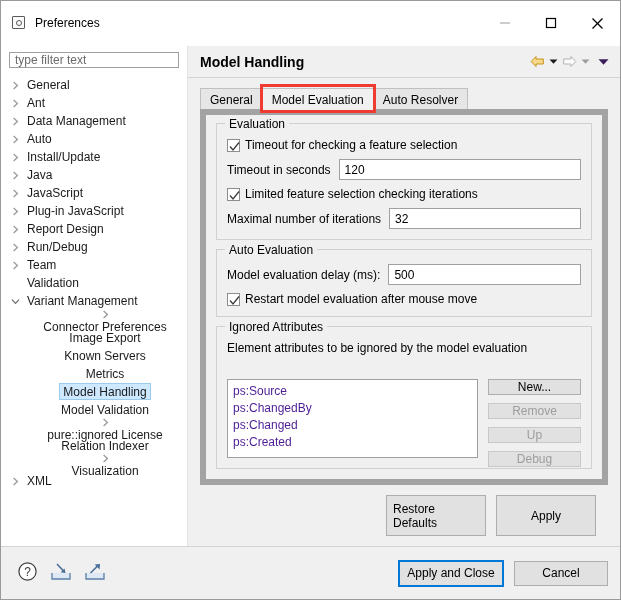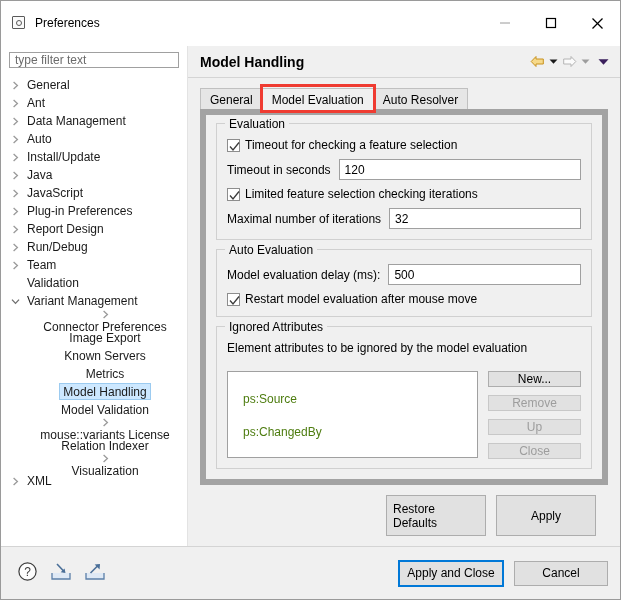--- a/index.html
+++ b/index.html
@@ -156,27 +156,27 @@
   .field-label { font-size: 12px; color: #000; margin-right: 8px; white-space: nowrap; }
   .text-input {
     flex: 1; height: 21px;
     border: 1px solid #a0a0a0; background: #ffffff;
     font-family: "Liberation Sans", sans-serif; font-size: 12px;
     padding: 0 5px; color: #000; outline: none; min-width: 0;
   }
 
   
   .group-ignored { flex: 1; display: flex; flex-direction: column; min-height: 0; margin-bottom: 0; justify-content: center; }
-  .hint { font-size: 12px; color: #000; margin-bottom: 16px; }
+  .hint { font-size: 12px; color: #000; margin-bottom: 24px; }
   .list-area { flex: 1; display: flex; min-height: 0; gap: 10px; }
   .listbox {
     flex: 1; background: #ffffff; border: 1px solid #a0a0a0;
     padding: 3px 0 0 0; overflow: hidden; min-width: 0;
   }
-  .list-item { font-size: 12px; color: #4d7c0f; padding: 0 15px; height: 17px; line-height: 17px; margin-top: 16px; }
+  .list-item { font-size: 12px; color: #4c1d95; padding: 0 5px; height: 17px; line-height: 17px; }
   .list-buttons { width: 93px; min-width: 93px; display: flex; flex-direction: column; gap: 8px; }
   .btn {
     height: 25px; border: 1px solid #adadad; background: #e1e1e1;
     font-family: "Liberation Sans", sans-serif; font-size: 12px; color: #000;
     display: flex; align-items: center; justify-content: center;
     padding: 0 6px;
   }
   .btn.disabled { color: #9d9d9d; background: #e1e1e1; border-color: #c8c8c8; }
 
   
@@ -295,21 +295,21 @@
               </svg>
             </span>
             <span class="tree-label">JavaScript</span>
           </div>
           <div class="tree-item lvl0">
             <span class="arrow">
               <svg width="9" height="9" viewBox="0 0 9 9">
                 <path d="M2.6 1 L6.4 4.5 L2.6 8" fill="none" stroke="#9a9a9a" stroke-width="1.3"></path>
               </svg>
             </span>
-            <span class="tree-label">Plug-in Preferences</span>
+            <span class="tree-label">Plug-in JavaScript</span>
           </div>
           <div class="tree-item lvl0">
             <span class="arrow">
               <svg width="9" height="9" viewBox="0 0 9 9">
                 <path d="M2.6 1 L6.4 4.5 L2.6 8" fill="none" stroke="#9a9a9a" stroke-width="1.3"></path>
               </svg>
             </span>
             <span class="tree-label">Report Design</span>
           </div>
           <div class="tree-item lvl0">
@@ -367,21 +367,21 @@
           <div class="tree-item lvl1">
             <span class="arrow"></span>
             <span class="tree-label">Model Validation</span>
           </div>
           <div class="tree-item lvl1">
             <span class="arrow">
               <svg width="9" height="9" viewBox="0 0 9 9">
                 <path d="M2.6 1 L6.4 4.5 L2.6 8" fill="none" stroke="#9a9a9a" stroke-width="1.3"></path>
               </svg>
             </span>
-            <span class="tree-label">mouse::variants License</span>
+            <span class="tree-label">pure::ignored License</span>
           </div>
           <div class="tree-item lvl1">
             <span class="arrow"></span>
             <span class="tree-label">Relation Indexer</span>
           </div>
           <div class="tree-item lvl1">
             <span class="arrow">
               <svg width="9" height="9" viewBox="0 0 9 9">
                 <path d="M2.6 1 L6.4 4.5 L2.6 8" fill="none" stroke="#9a9a9a" stroke-width="1.3"></path>
               </svg>
@@ -507,21 +507,21 @@
               <div class="listbox" id="attr-list">
                   <div class="list-item">ps:Source</div>
                   <div class="list-item">ps:ChangedBy</div>
                   <div class="list-item">ps:Changed</div>
                   <div class="list-item">ps:Created</div>
                 </div>
               <div class="list-buttons" id="attr-buttons">
                   <div class="btn">New...</div>
                   <div class="btn disabled">Remove</div>
                   <div class="btn disabled">Up</div>
-                  <div class="btn disabled">Close</div>
+                  <div class="btn disabled">Debug</div>
                 </div>
             </div>
           </div>
 
         </div>
 
         <div class="apply-bar">
           <div class="btn">Restore Defaults</div>
           <div class="btn">Apply</div>
         </div>

